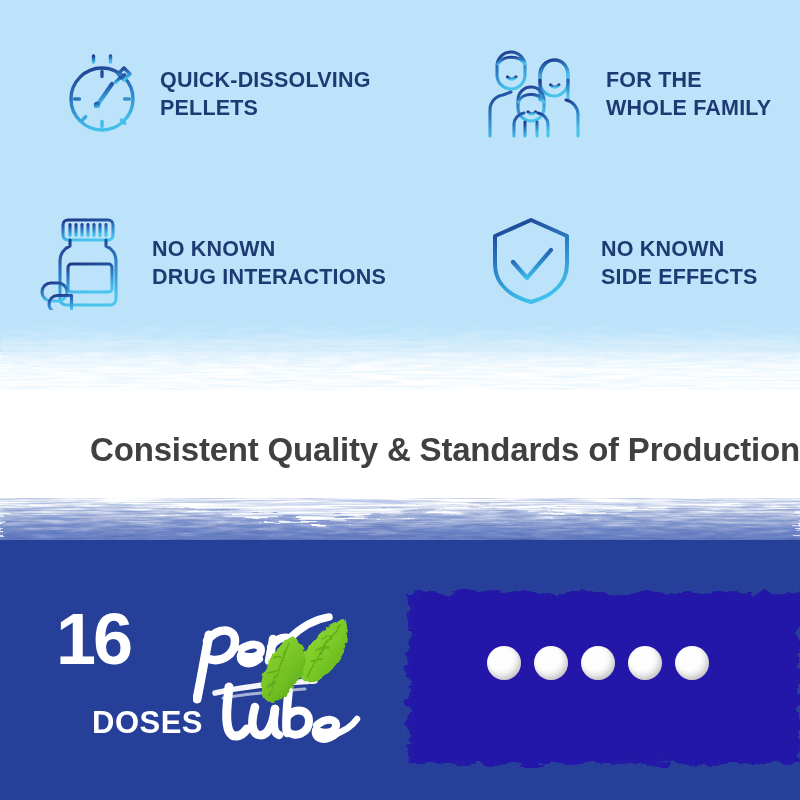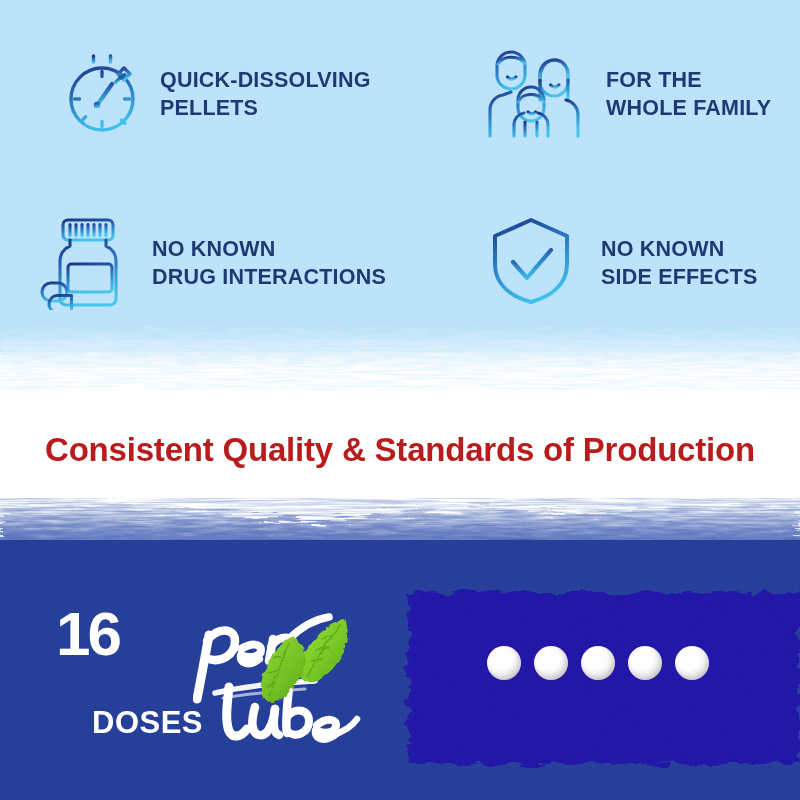--- a/index.html
+++ b/index.html
@@ -77,25 +77,25 @@
     position: absolute;
     left: 0; top: 478px;
     width: 800px;
     height: 90px;
   }
 
   #headline {
     position: absolute;
     left: 0; top: 431px;
     width: 800px;
-    text-align: center;
+    text-align: right;
     font-size: 33px;
     font-weight: 700;
     letter-spacing: -0.2px;
-    color: #b91c1c;
+    color: #404040;
   }
 
   
   #bottom-panel {
     position: absolute;
     left: 0; top: 540px;
     width: 800px;
     height: 260px;
     background: #26409a;
     overflow: hidden;
@@ -127,21 +127,21 @@
   
   #dose-block {
     position: absolute;
     left: 56px; top: 605px;
     width: 340px;
     height: 150px;
   }
   #dose-number {
     position: absolute;
     left: 0; top: 0;
-    font-size: 62px;
+    font-size: 72px;
     font-weight: 700;
     line-height: 0.95;
     color: #ffffff;
     letter-spacing: -3px;
   }
   #dose-word {
     position: absolute;
     left: 4px; top: 100px;
     font-size: 31px;
     font-weight: 700;

